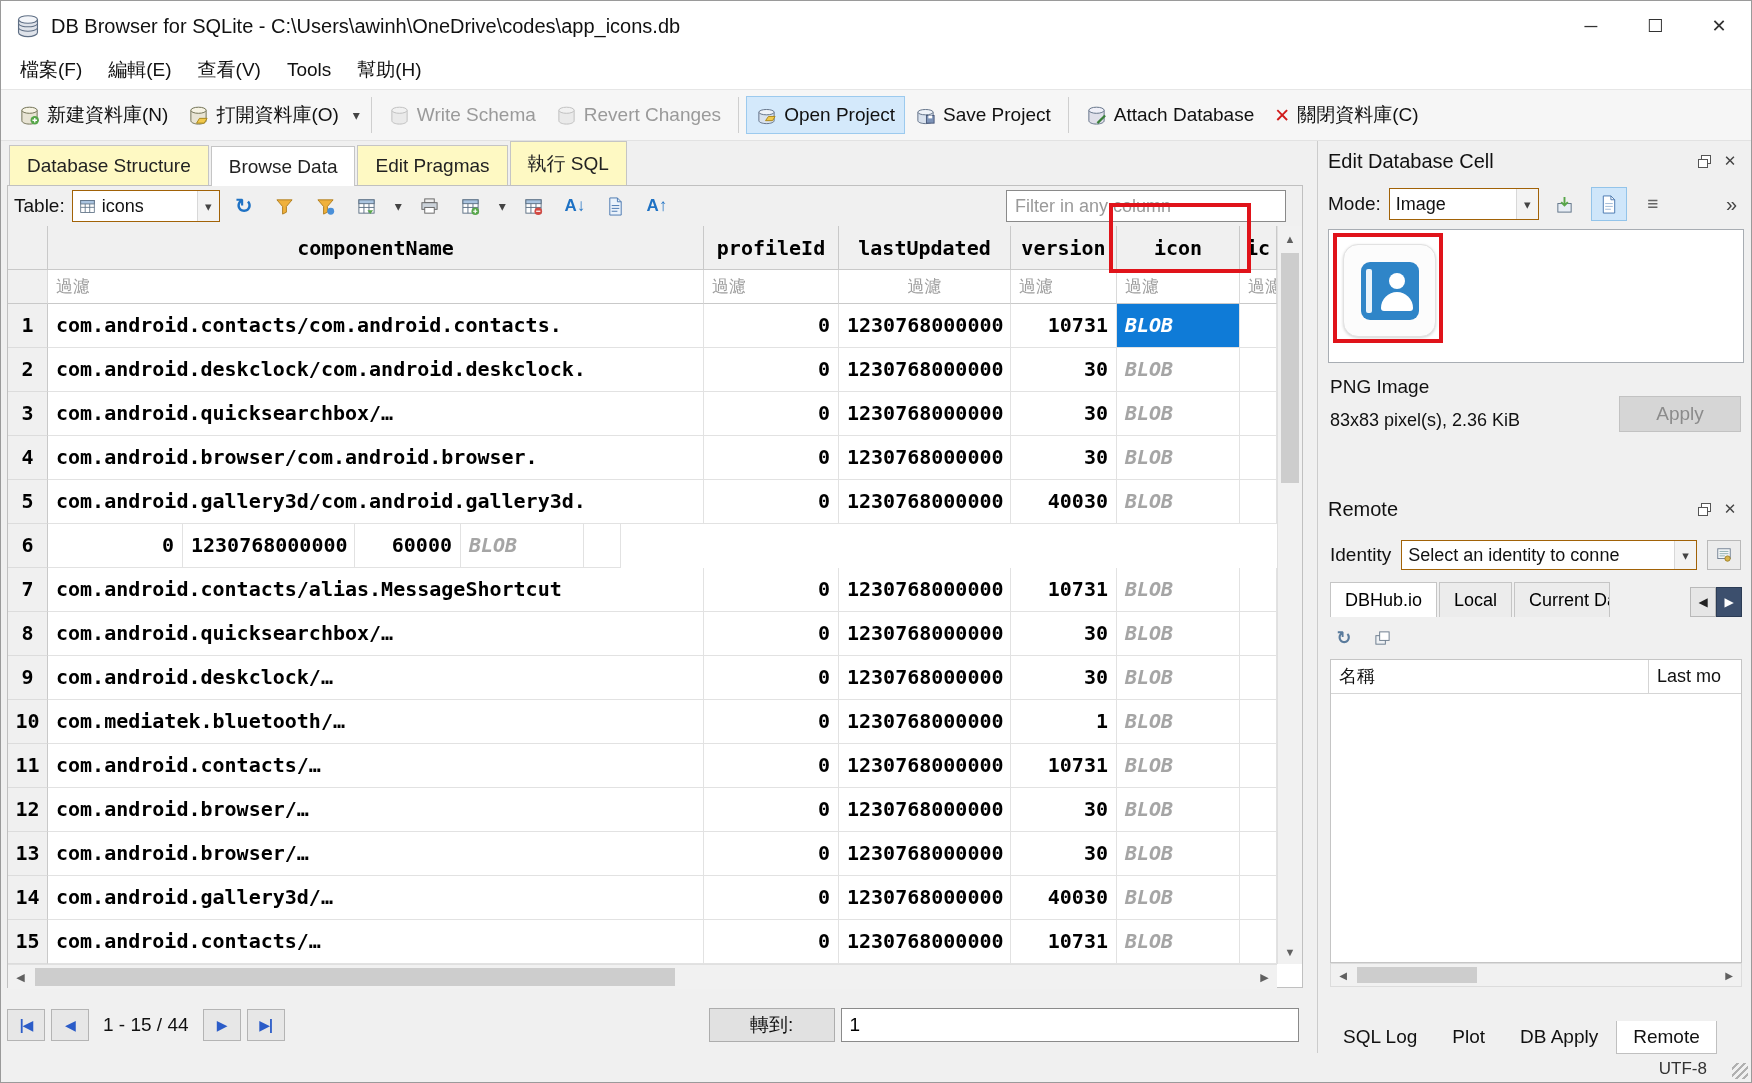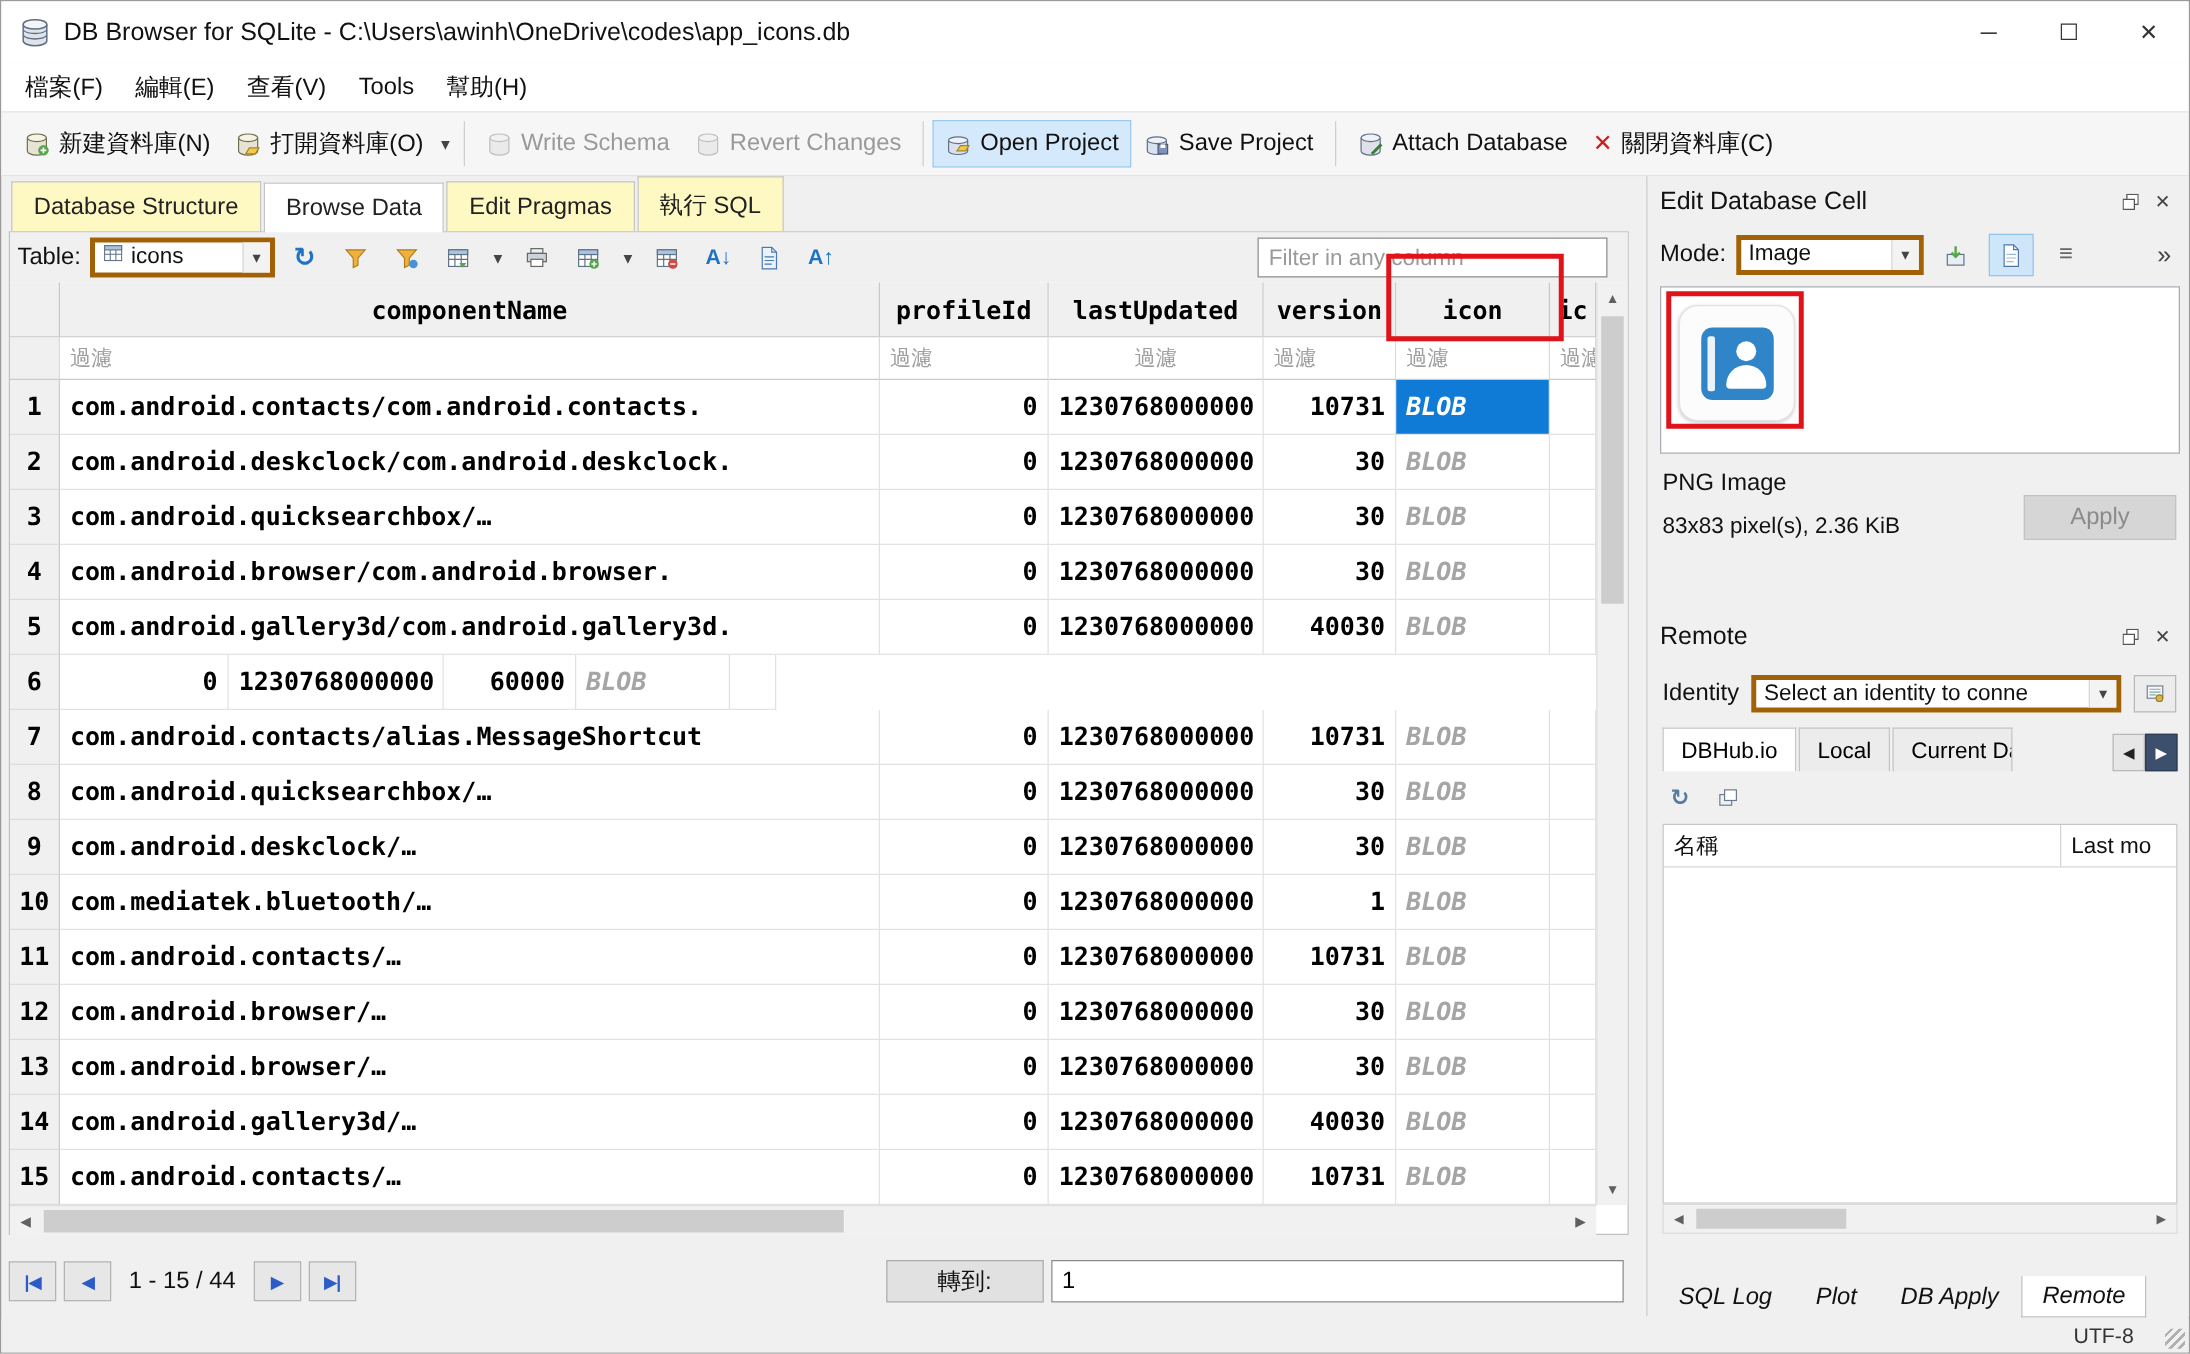--- a/index.html
+++ b/index.html
@@ -30,21 +30,21 @@
   
   .main-left { position:absolute; left:0; top:140px; width:1310px; height:912px; }
   .tabbar { position:absolute; left:0; top:0; width:100%; height:44px; display:flex; align-items:flex-end; padding-left:8px; }
   .tab { padding:9px 17px 8px; font-size:19px; border:1px solid #c5c5c5; border-bottom:none; background:#fef9c3; margin-right:2px; color:#222; position:relative; }
   .tab.active { background:#ffffff; top:1px; z-index:2; }
   .content { position:absolute; left:6px; top:44px; width:1296px; height:803px; background:#ffffff; border:1px solid #c0c0c0; }
 
   
   .controls-row { position:absolute; left:0; top:0; width:100%; height:40px; background:#f0f0f0; display:flex; align-items:center; padding:0 6px; gap:7px; }
   .lbl { font-size:19px; color:#111; white-space:nowrap; }
-  .combo { height:32px; background:#fff; border:4px solid #a16207; display:flex; align-items:flex-start; padding-left:6px; gap:6px; }
+  .combo { height:32px; background:#fff; border:1px solid #a16207; display:flex; align-items:center; padding-left:6px; gap:6px; }
   .combo .cval { font-size:18px; color:#111; white-space:nowrap; overflow:hidden; }
   .combo .ccaret { width:22px; align-self:stretch; display:flex; align-items:center; justify-content:center; font-size:13px; color:#444; border-left:1px solid #d8d8d8; background:#f3f3f3; }
   .ibtn { width:34px; height:32px; display:flex; align-items:center; justify-content:center; border:1px solid transparent; }
   .glyph-blue { color:#1f72c4; font-weight:bold; font-size:21px; }
   .filter-box { margin-left:auto; margin-right:10px; width:280px; height:32px; border:1px solid #8a8a8a; font-size:18px; padding:0 8px; color:#333; font-family:"Liberation Sans",sans-serif; }
   .filter-box::placeholder { color:#9a9a9a; }
 
   
   .grid { position:absolute; left:0; top:40px; width:1269px; font-family:"DejaVu Sans Mono",monospace; }
   .grid-row, .grid-head, .grid-filter { display:flex; }
@@ -120,21 +120,21 @@
   .rt-head { display:flex; border-bottom:1px solid #d5d5d5; height:34px; }
   .rt-hcell { font-size:18px; color:#111; line-height:33px; padding:0 8px; overflow:hidden; white-space:nowrap; }
   .rt-hcell.first { flex:1; border-right:1px solid #d5d5d5; }
   .rt-hcell.second { width:92px; }
   .remote-hscroll { position:absolute; left:12px; top:822px; width:412px; height:24px; background:#f1f1f1; border:1px solid #dcdcdc; }
   .remote-hscroll .sarrow { position:absolute; top:0; width:24px; height:22px; display:flex; align-items:center; justify-content:center; font-size:10px; color:#606060; }
   .remote-hscroll .sarrow.left { left:0; }
   .remote-hscroll .sarrow.right { right:0; }
   .rthumb { position:absolute; top:3px; bottom:3px; left:26px; width:120px; background:#cdcdcd; }
 
-  .bottom-tabs { position:absolute; left:8px; top:880px; height:32px; display:flex; align-items:flex-start;font-style:italic; }
+  .bottom-tabs { position:absolute; left:8px; top:880px; height:32px; display:flex; align-items:center; }
   .btab { padding:5px 16px; font-size:19px; color:#111; display:flex; align-items:center; border:1px solid transparent; }
   .btab-sep { width:1px; background:#c9c9c9; margin:4px 0; }
   .btab.active { background:#ffffff; border:1px solid #c0c0c0; border-top:none; }
 
   
   .statusbar { position:absolute; left:0; bottom:0; width:100%; height:27px; background:#f0f0f0; display:flex; align-items:center; }
   .enc-text { margin-left:auto; margin-right:44px; font-size:17px; color:#333; }
   .resize-grip { position:absolute; right:3px; bottom:3px; width:16px; height:16px;
     background:repeating-linear-gradient(135deg, transparent 0 3px, #b0b0b0 3px 5px); }
 

